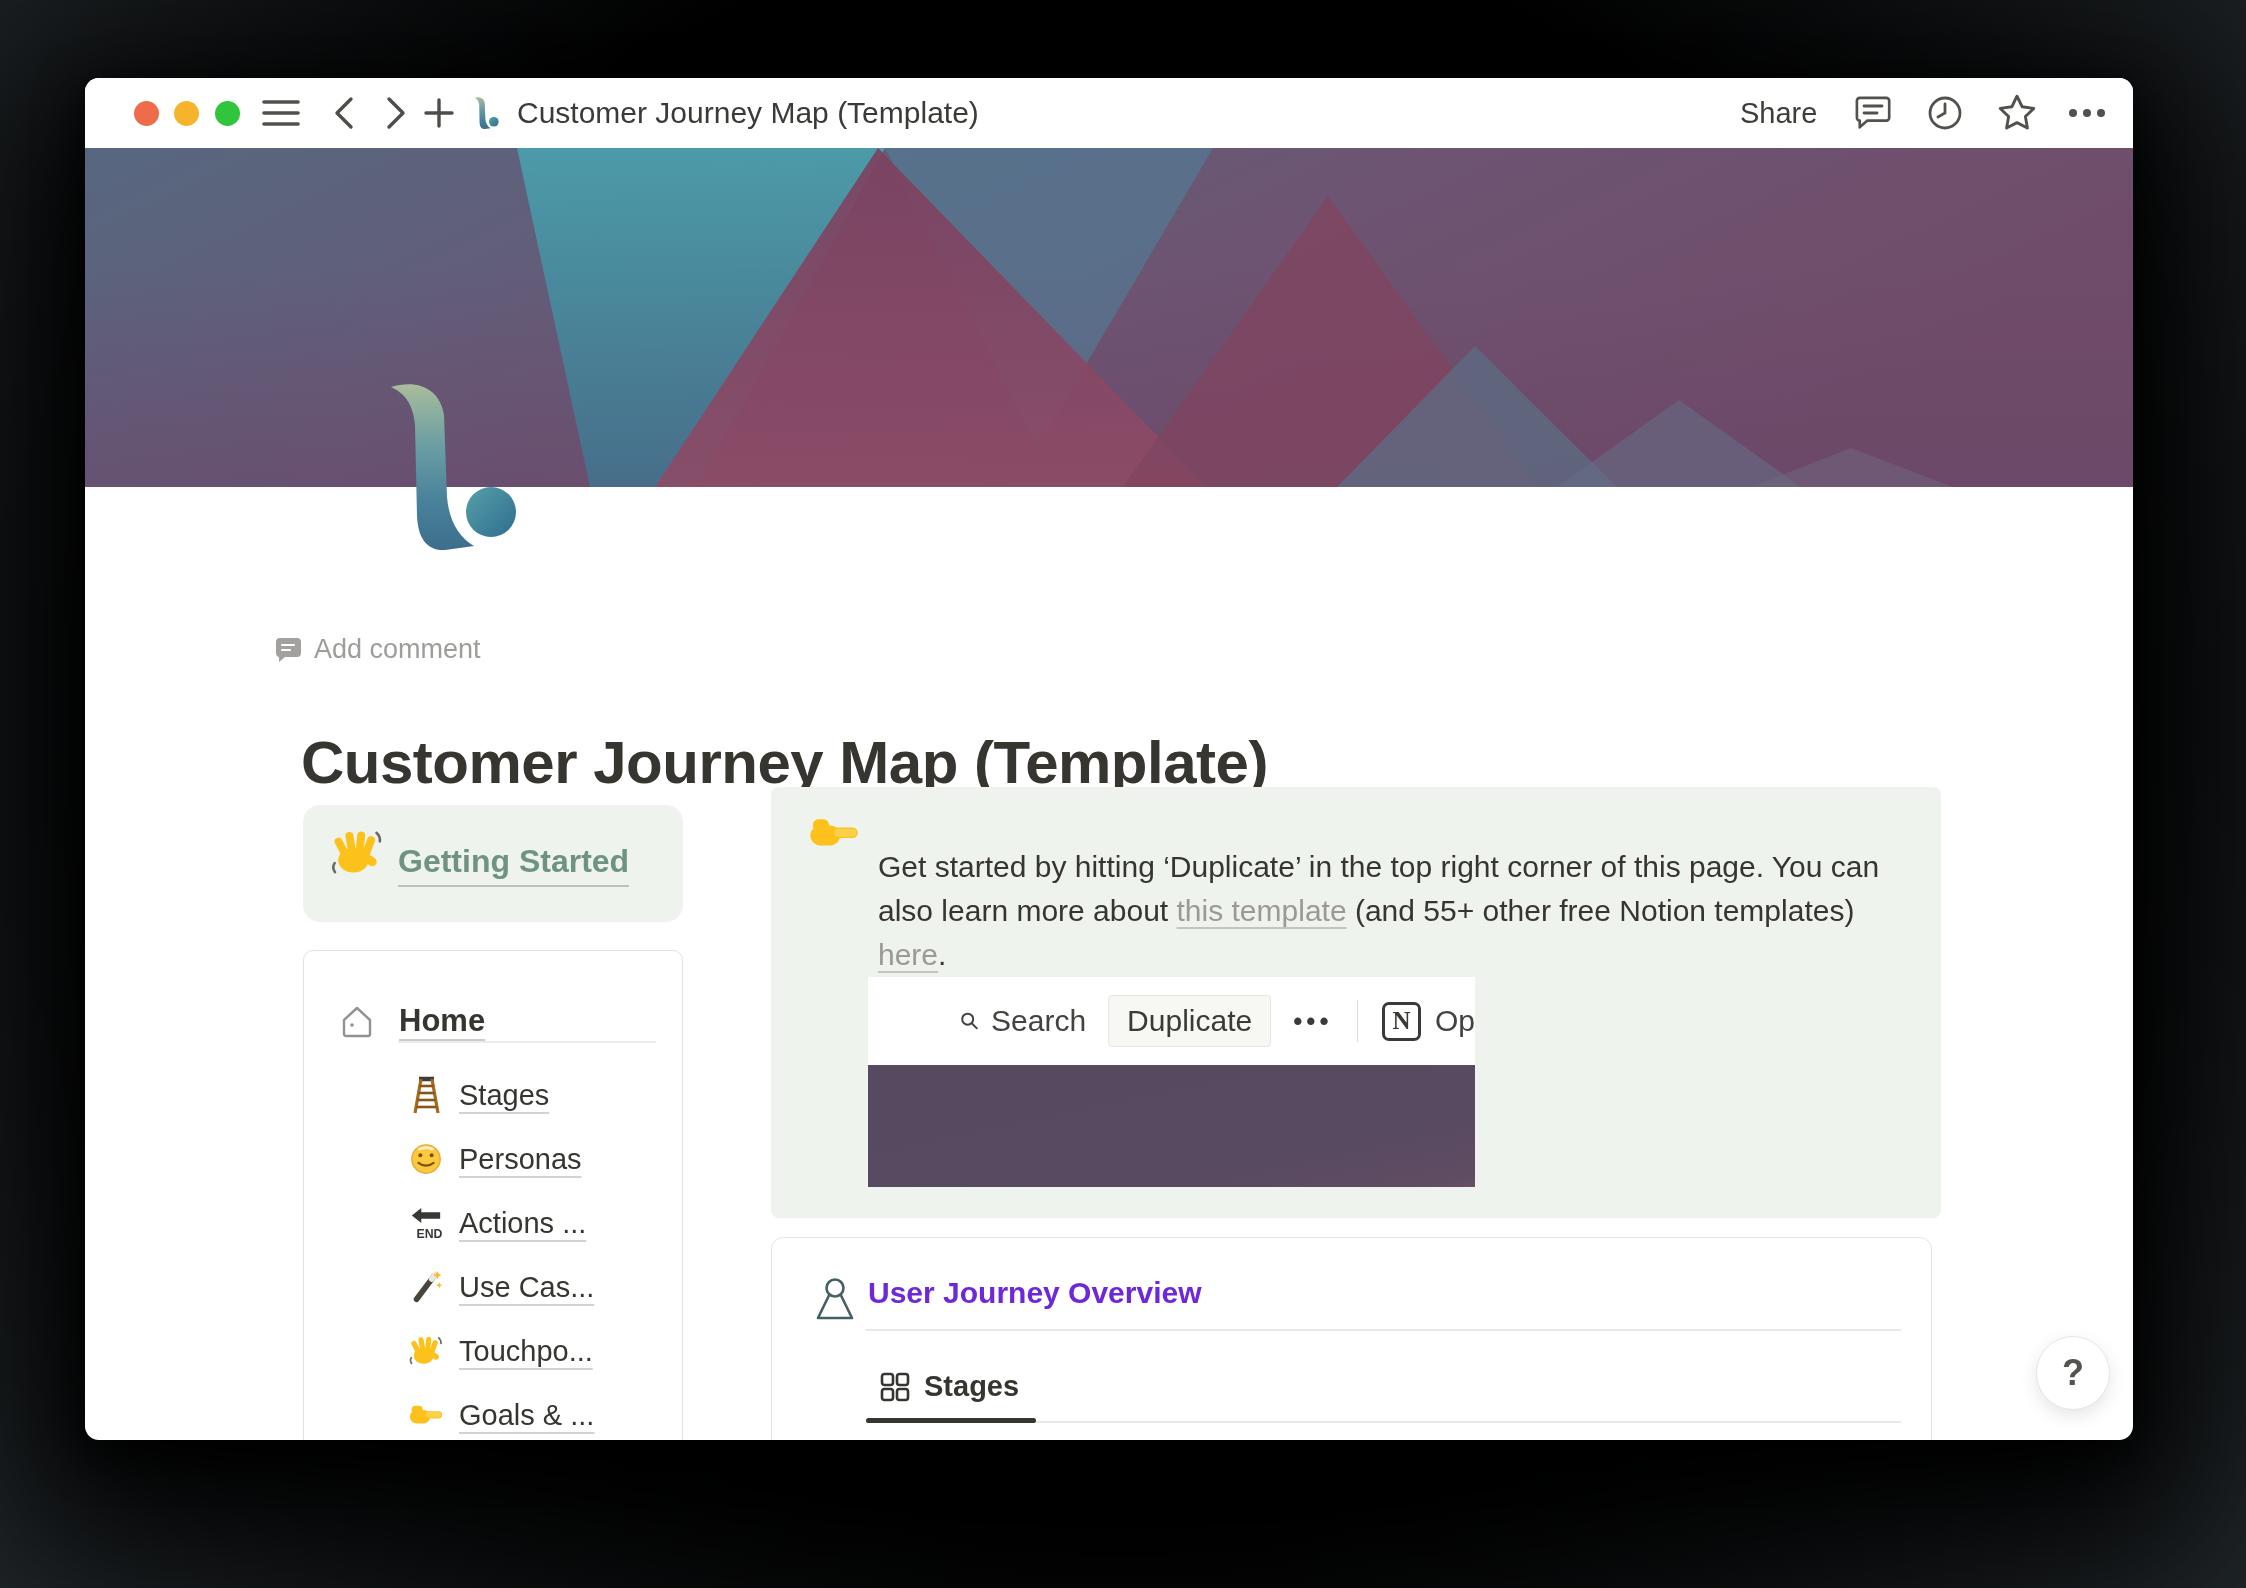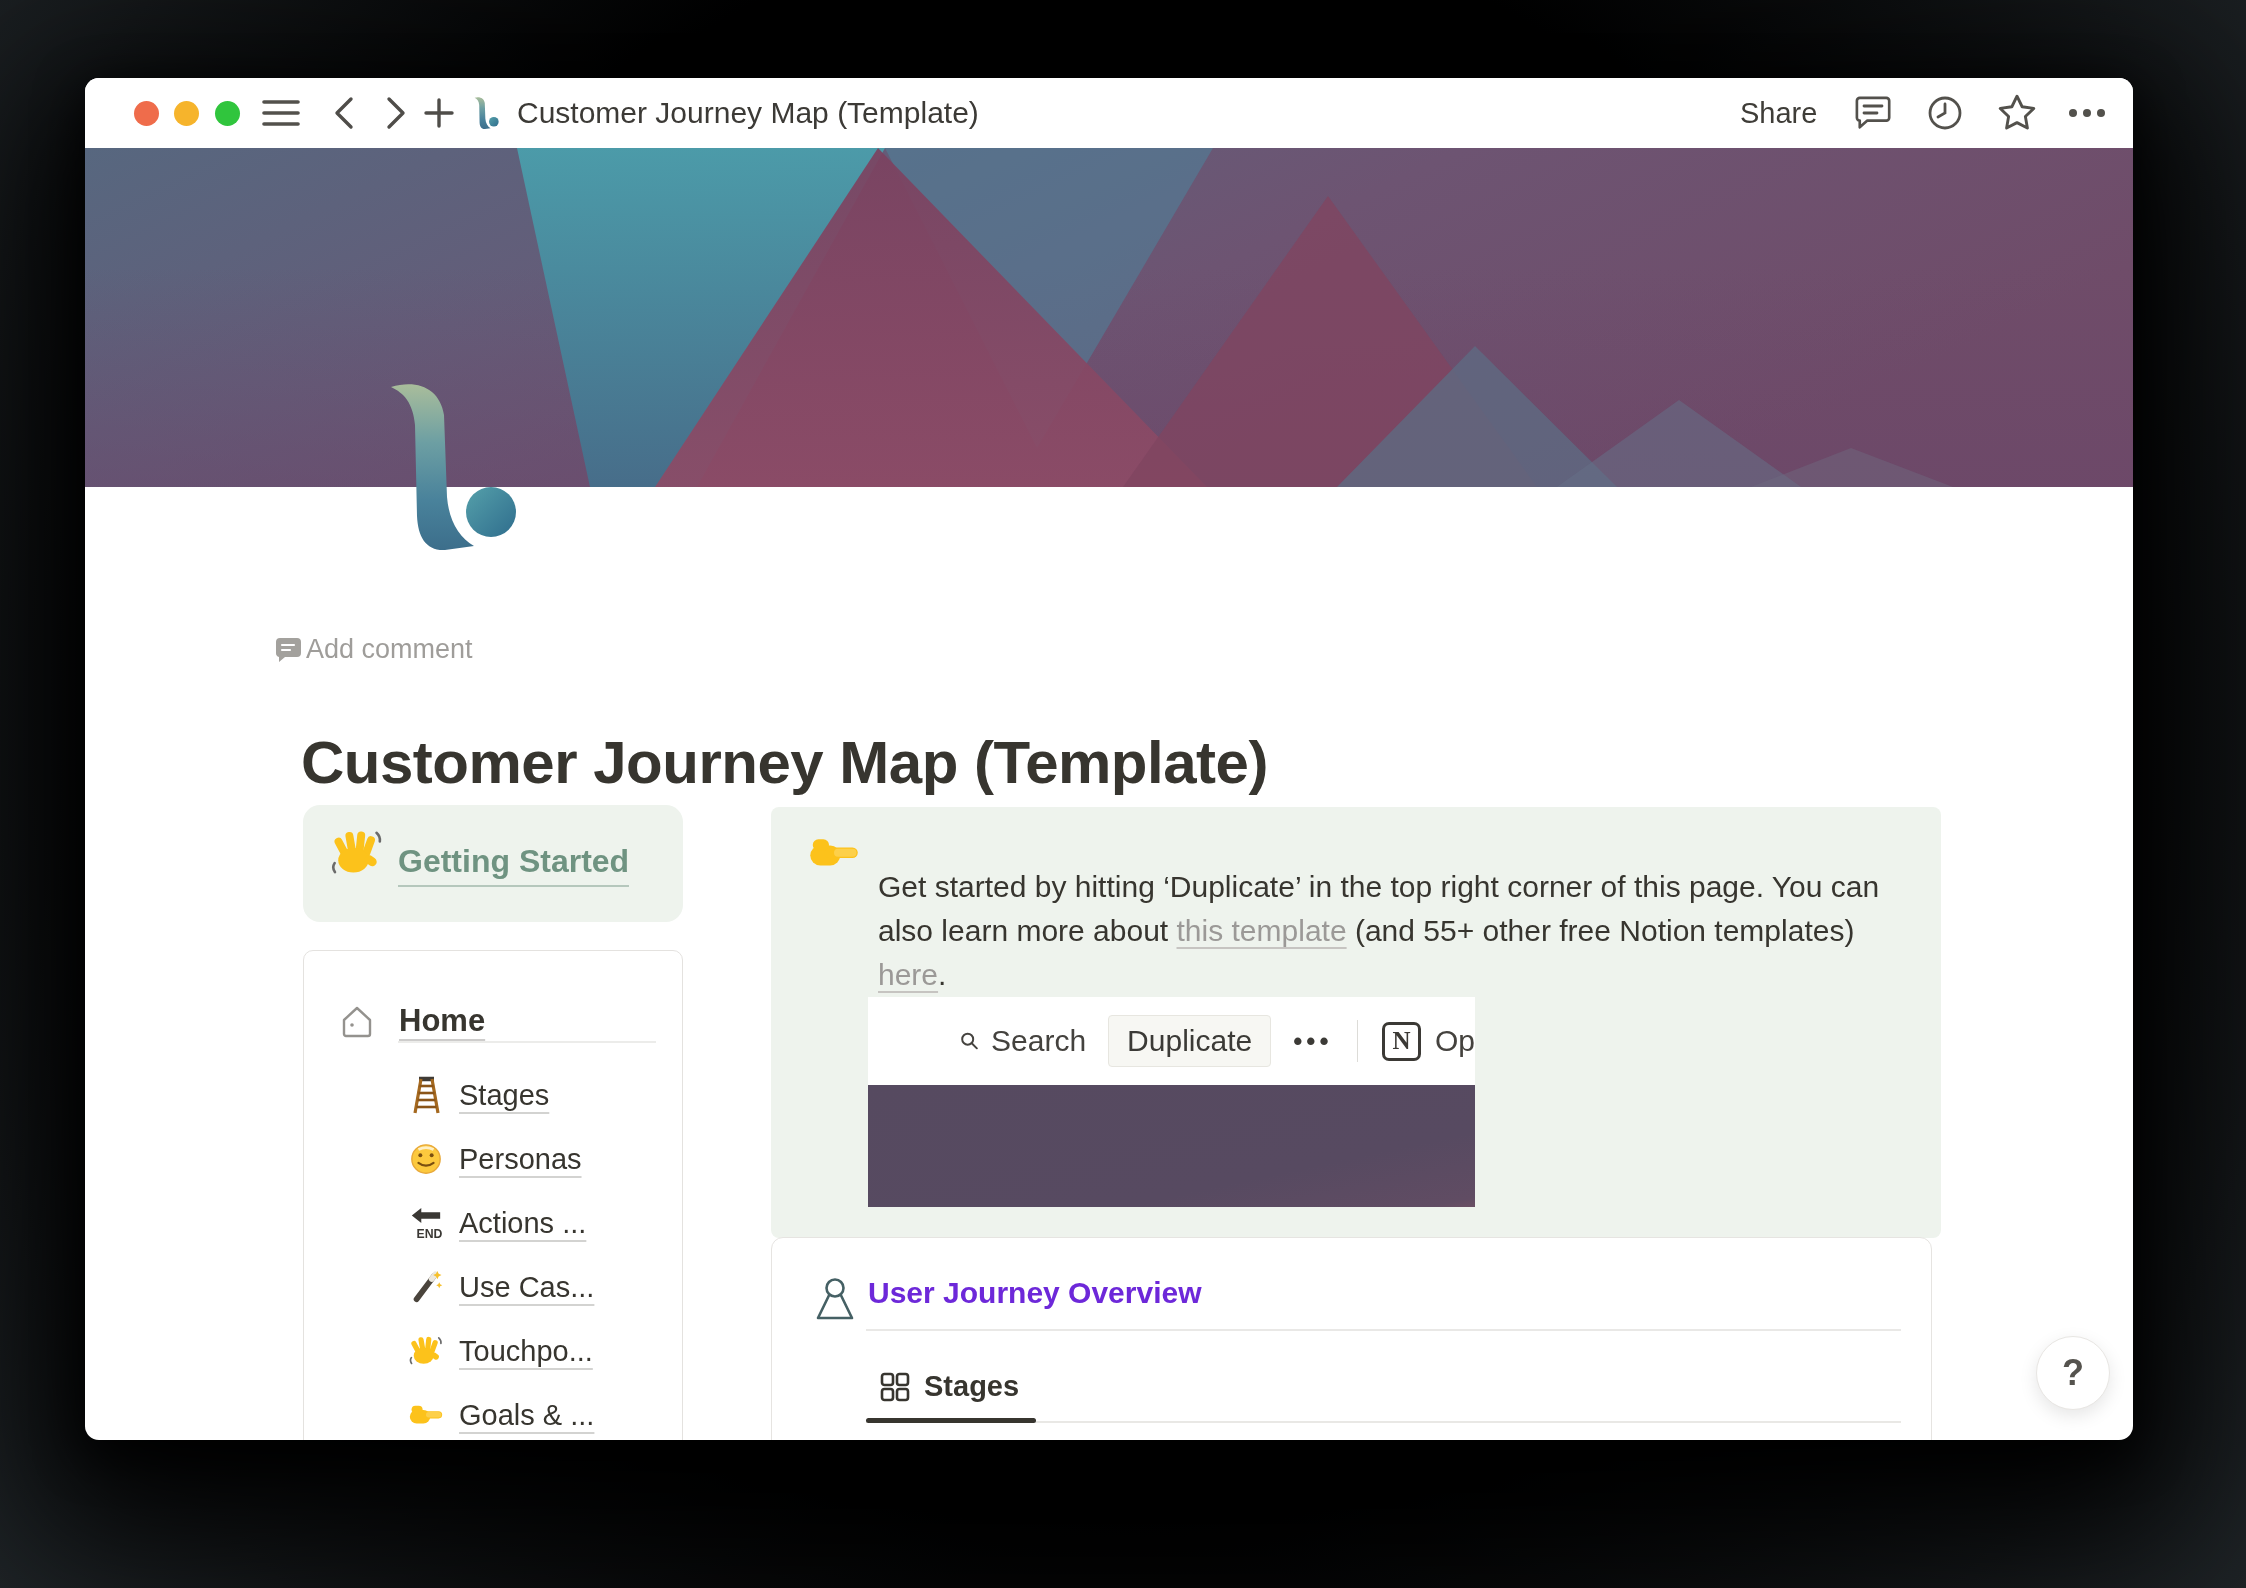--- a/index.html
+++ b/index.html
@@ -12,21 +12,21 @@
   .tl{position:absolute;top:23px;width:25px;height:25px;border-radius:50%;}
   .tl.r{left:49px;background:#ef6c4b}.tl.y{left:89px;background:#f6b42c}.tl.g{left:130px;background:#30c53d}
   .tbi{position:absolute;top:0;height:70px;display:flex;align-items:center;justify-content:center;}
   .tb-title{position:absolute;left:432px;top:0;height:70px;display:flex;align-items:center;
     font-size:30px;color:#3c3a36;}
   .share{position:absolute;left:1655px;top:0;height:70px;display:flex;align-items:center;font-size:29px;color:#3f3d38;}
   
   .banner{position:absolute;left:0;top:70px;width:2048px;height:339px;overflow:hidden;}
   .page-logo{position:absolute;left:303px;top:300px;width:135px;height:177px;z-index:5;}
   
-  .add-comment{position:absolute;left:190px;top:556px;display:flex;align-items:center;gap:4px;cursor:pointer;}
+  .add-comment{position:absolute;left:190px;top:556px;display:flex;align-items:center;gap:12px;cursor:pointer;}
   .add-comment span{font-size:27px;color:#9f9d9a;}
   .page-title{position:absolute;left:216px;top:612px;font-size:60px;line-height:66px;font-weight:700;
     color:#37352f;letter-spacing:-.5px;}
   
   .gs-callout{position:absolute;left:218px;top:727px;width:380px;height:117px;background:#eef3ed;
     border-radius:17px;text-align:center;}
   .gs-emoji{position:absolute;left:28px;top:22px;}
   .gs-label{position:absolute;left:95px;top:38px;font-size:32px;font-weight:700;color:#6f9381;
     padding-bottom:5px;border-bottom:2.5px solid rgba(111,147,129,.45);cursor:pointer;}
   .home-box{position:absolute;left:218px;top:872px;width:380px;height:540px;background:#fff;
@@ -35,21 +35,21 @@
   .home-label{font-size:31px;font-weight:700;color:#37352f;text-decoration:underline;
     text-decoration-color:rgba(55,53,47,.25);text-decoration-thickness:2px;text-underline-offset:8px;cursor:pointer;}
   .home-div{position:absolute;left:94px;right:26px;top:90px;height:1.5px;background:#ececea;}
   .srow{position:absolute;left:105px;display:flex;align-items:center;gap:16px;height:44px;}
   .srow .emo{width:34px;height:40px;display:flex;align-items:center;justify-content:center;flex:none;}
   .srow .lbl{font-size:29px;color:#37352f;text-decoration:underline;
     text-decoration-color:rgba(55,53,47,.22);text-decoration-thickness:2px;text-underline-offset:7px;
     white-space:nowrap;cursor:pointer;}
   
   .main-callout{position:absolute;left:686px;top:709px;width:1170px;height:431px;background:#eef3ed;
-    border-radius:8px;margin-top:20px;}
+    border-radius:8px;}
   .mc-emoji{position:absolute;left:38px;top:26px;}
   .mc-text{position:absolute;left:107px;top:28px;width:1040px;font-size:30px;line-height:44px;
     color:#37352f;white-space:pre-wrap;}
   .mc-text .glink{color:#9b9997;text-decoration:underline;text-decoration-color:#c6c4c1;
     text-decoration-thickness:2px;text-underline-offset:6px;cursor:pointer;}
   .mini-shot{position:absolute;left:97px;top:190px;width:607px;height:256px;overflow:hidden;}
   .shot-bar{position:absolute;left:0;top:0;width:100%;height:88px;background:#fff;display:flex;
     align-items:center;padding-left:92px;box-sizing:border-box;white-space:nowrap;}
   .shot-bar .t{font-size:30px;color:#44423e;}
   .pill{margin-left:22px;background:#f7f7f3;border:1.5px solid #e7e6e0;border-radius:4px;

